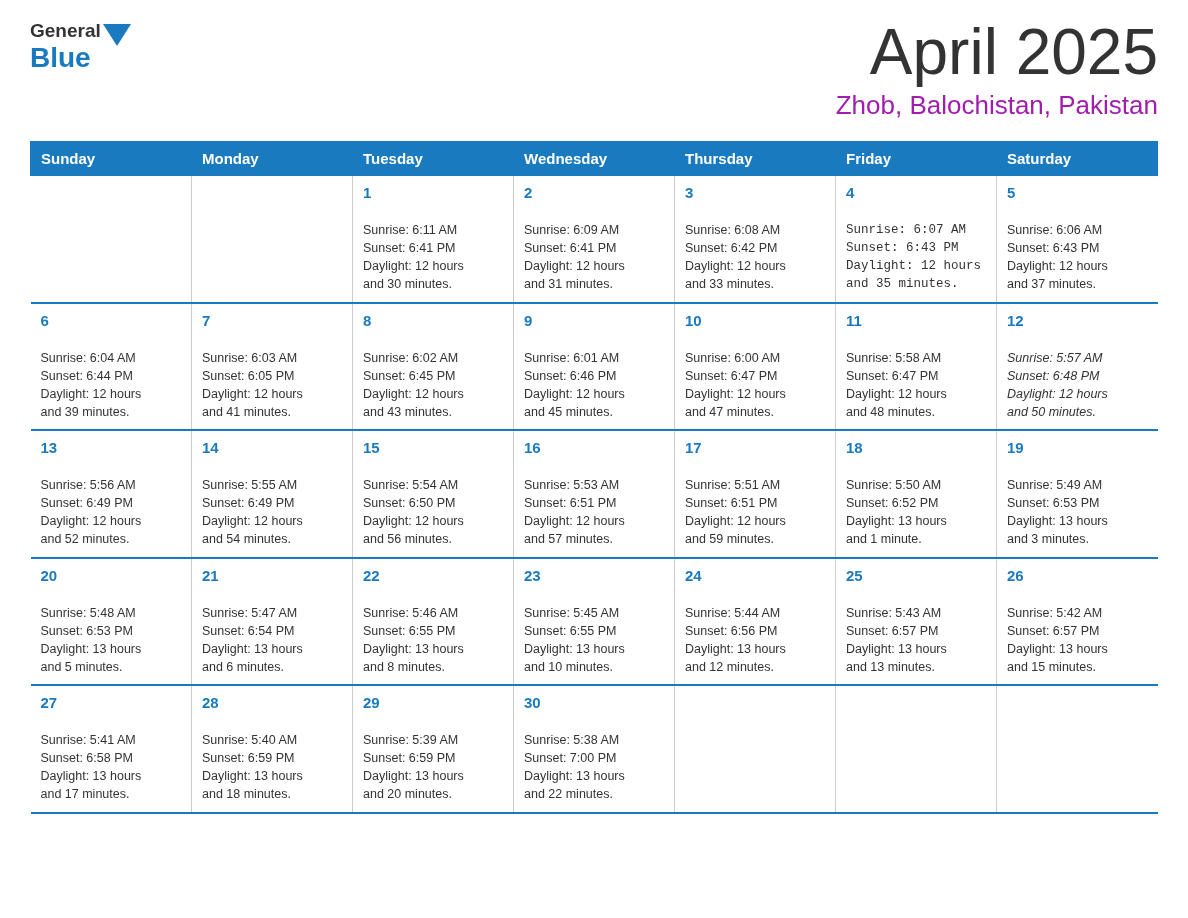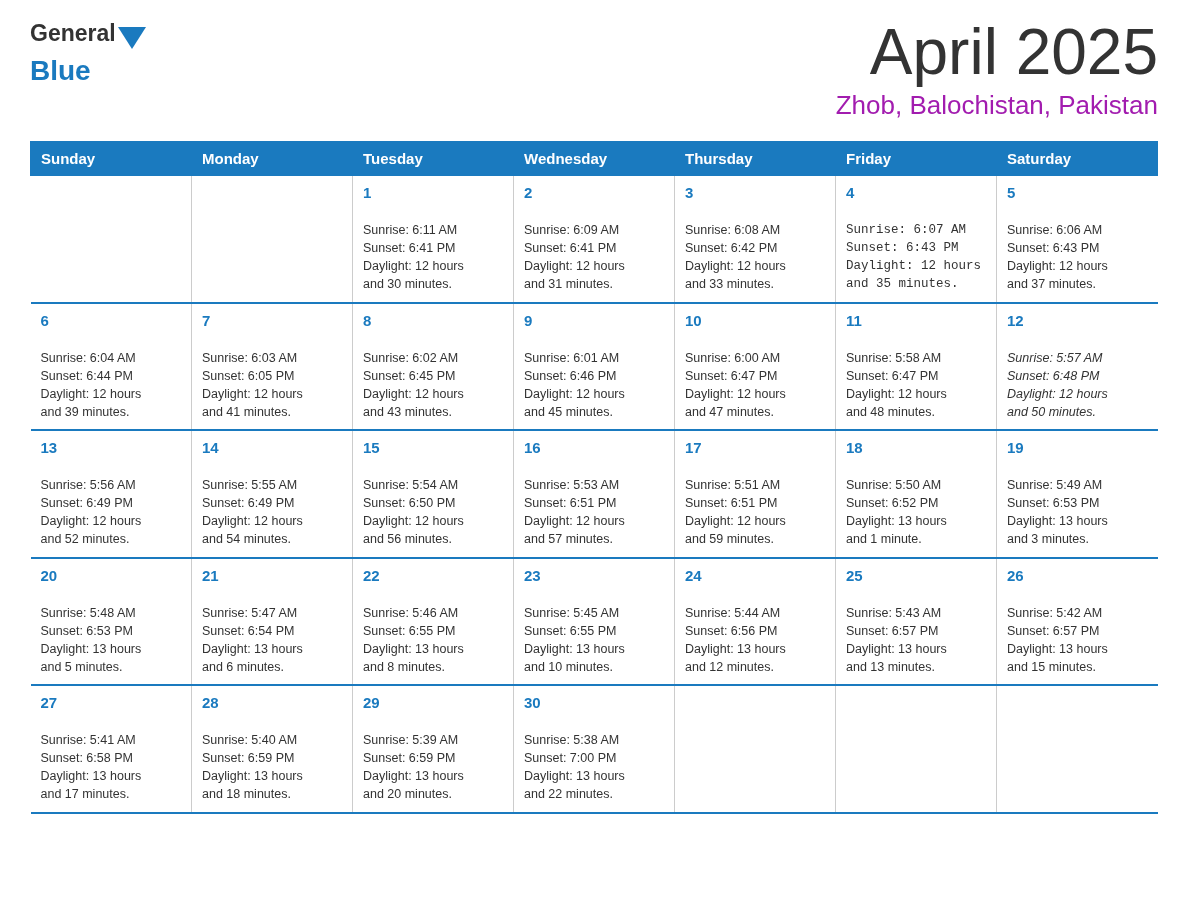--- a/index.html
+++ b/index.html
@@ -17,41 +17,39 @@
       align-items: flex-start;
       margin-bottom: 20px;
     }
     .logo {
       display: flex;
       flex-direction: column;
       align-items: flex-start;
     }
     .logo-text {
       display: flex;
-      align-items: center;
-      font-size: 23px;
+      font-size: 19px;
       font-weight: bold;
       color: #333;
     }
     .logo-general { color: #333; }
     .logo-arrow {
       width: 0;
       height: 0;
       border-left: 14px solid transparent;
       border-right: 14px solid transparent;
       border-top: 22px solid #1a7abf;
       margin: 0 2px;
       position: relative;
       top: 4px;
     }
     .logo-blue {
       color: #1a7abf;
       font-size: 28px;
       font-weight: bold;
-      margin-top: 8px;
     }
     .title-section {
       text-align: right;
     }
     .month-title {
       font-size: 64px;
       font-weight: normal;
       color: #333;
       line-height: 1;
     }

